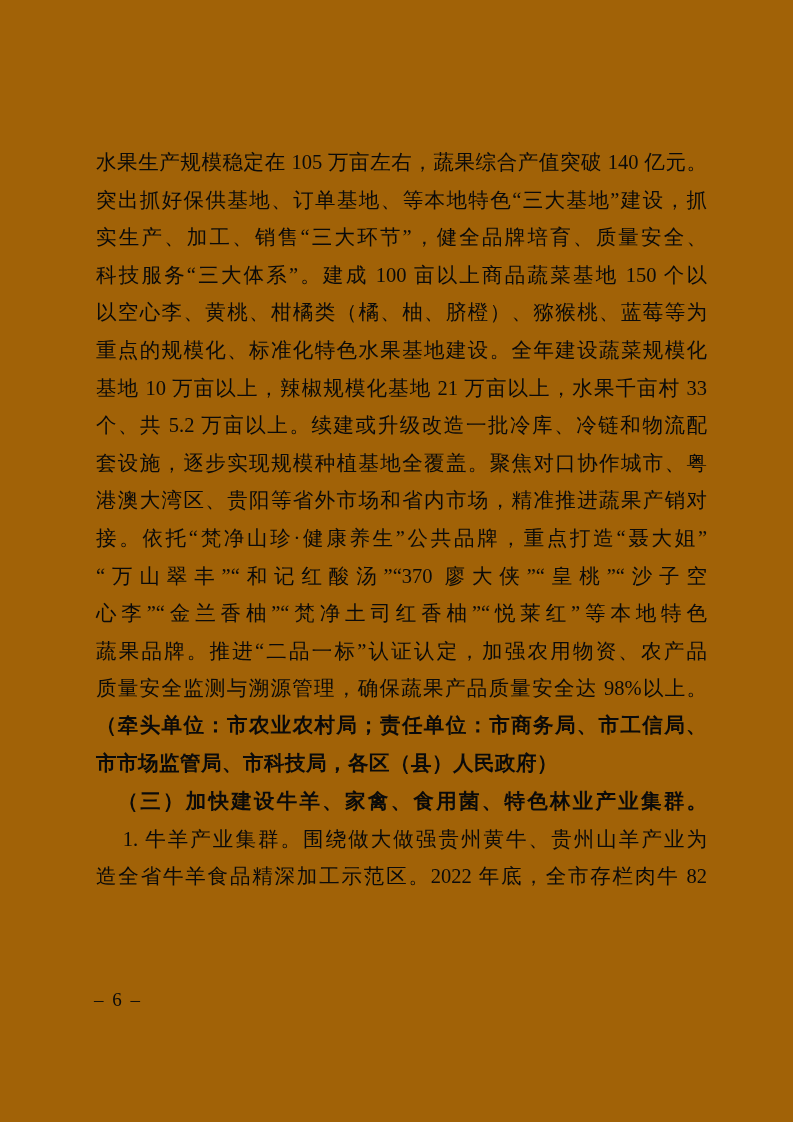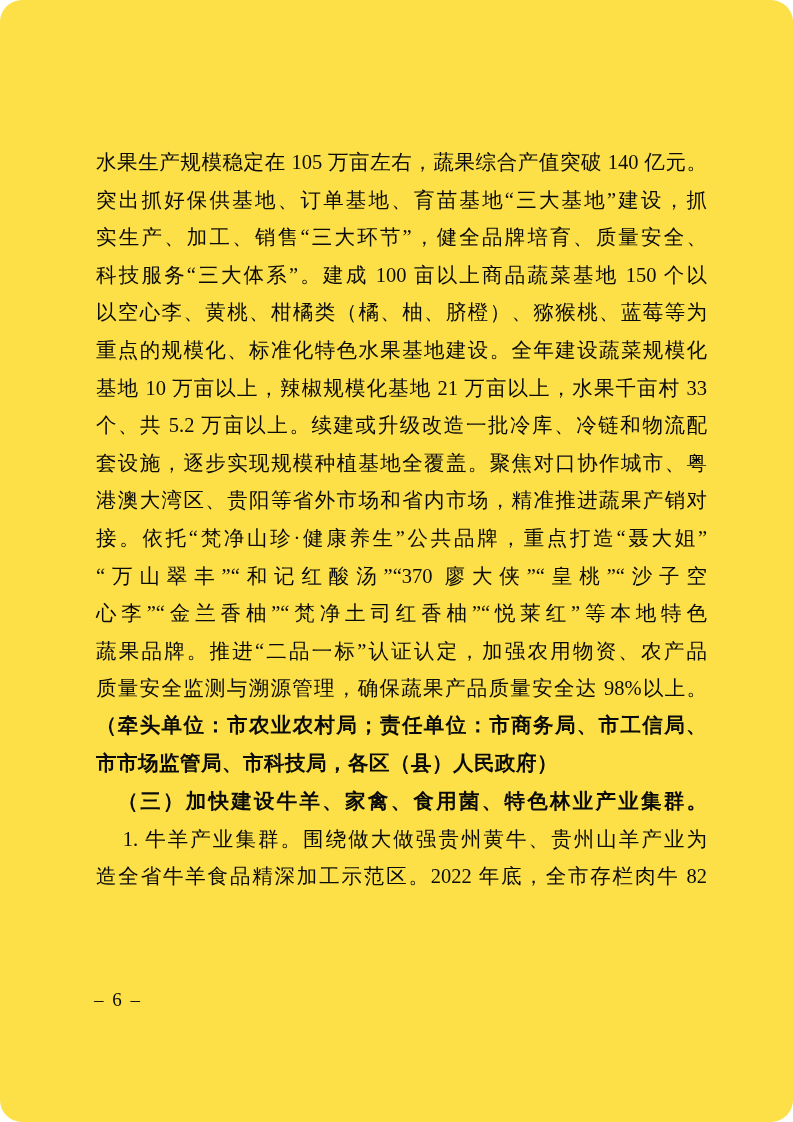--- a/index.html
+++ b/index.html
@@ -4,25 +4,24 @@
 <style>
   html, body {
     margin: 0;
     padding: 0;
     background: #ffffff;
   }
   .page {
     position: relative;
     width: 793px;
     height: 1122px;
-    background: #fde047;
+    background: #a16207;
     overflow: hidden;
     font-family: "Liberation Serif", "DejaVu Serif", serif;
     color: #0a0a0a;
-    border-radius: 22px;
   }
   .text-column {
     position: absolute;
     left: 96px;
     top: 144px;
     width: 611px;
   }
   .line {
     margin: 0;
     font-size: 20.5px;
@@ -61,21 +60,21 @@
     color: #0a0a0a;
   }
 </style>
 </head>
 <body>
 
 <div class="page">
   <div class="text-column">
 
     <p class="line">水果生产规模稳定在 105 万亩左右，蔬果综合产值突破 140 亿元。</p>
-    <p class="line">突出抓好保供基地、订单基地、育苗基地“三大基地”建设，抓</p>
+    <p class="line">突出抓好保供基地、订单基地、等本地特色“三大基地”建设，抓</p>
     <p class="line">实生产、加工、销售“三大环节”，健全品牌培育、质量安全、</p>
     <p class="line">科技服务“三大体系”。建成 100 亩以上商品蔬菜基地 150 个以</p>
     <p class="line">以空心李、黄桃、柑橘类（橘、柚、脐橙）、猕猴桃、蓝莓等为</p>
     <p class="line">重点的规模化、标准化特色水果基地建设。全年建设蔬菜规模化</p>
     <p class="line">基地 10 万亩以上，辣椒规模化基地 21 万亩以上，水果千亩村 33</p>
     <p class="line">个、共 5.2 万亩以上。续建或升级改造一批冷库、冷链和物流配</p>
     <p class="line">套设施，逐步实现规模种植基地全覆盖。聚焦对口协作城市、粤</p>
     <p class="line">港澳大湾区、贵阳等省外市场和省内市场，精准推进蔬果产销对</p>
     <p class="line">接。依托“梵净山珍·健康养生”公共品牌，重点打造“聂大姐”</p>
     <p class="line">“万山翠丰”“和记红酸汤”“370 廖大侠”“皇桃”“沙子空</p>

